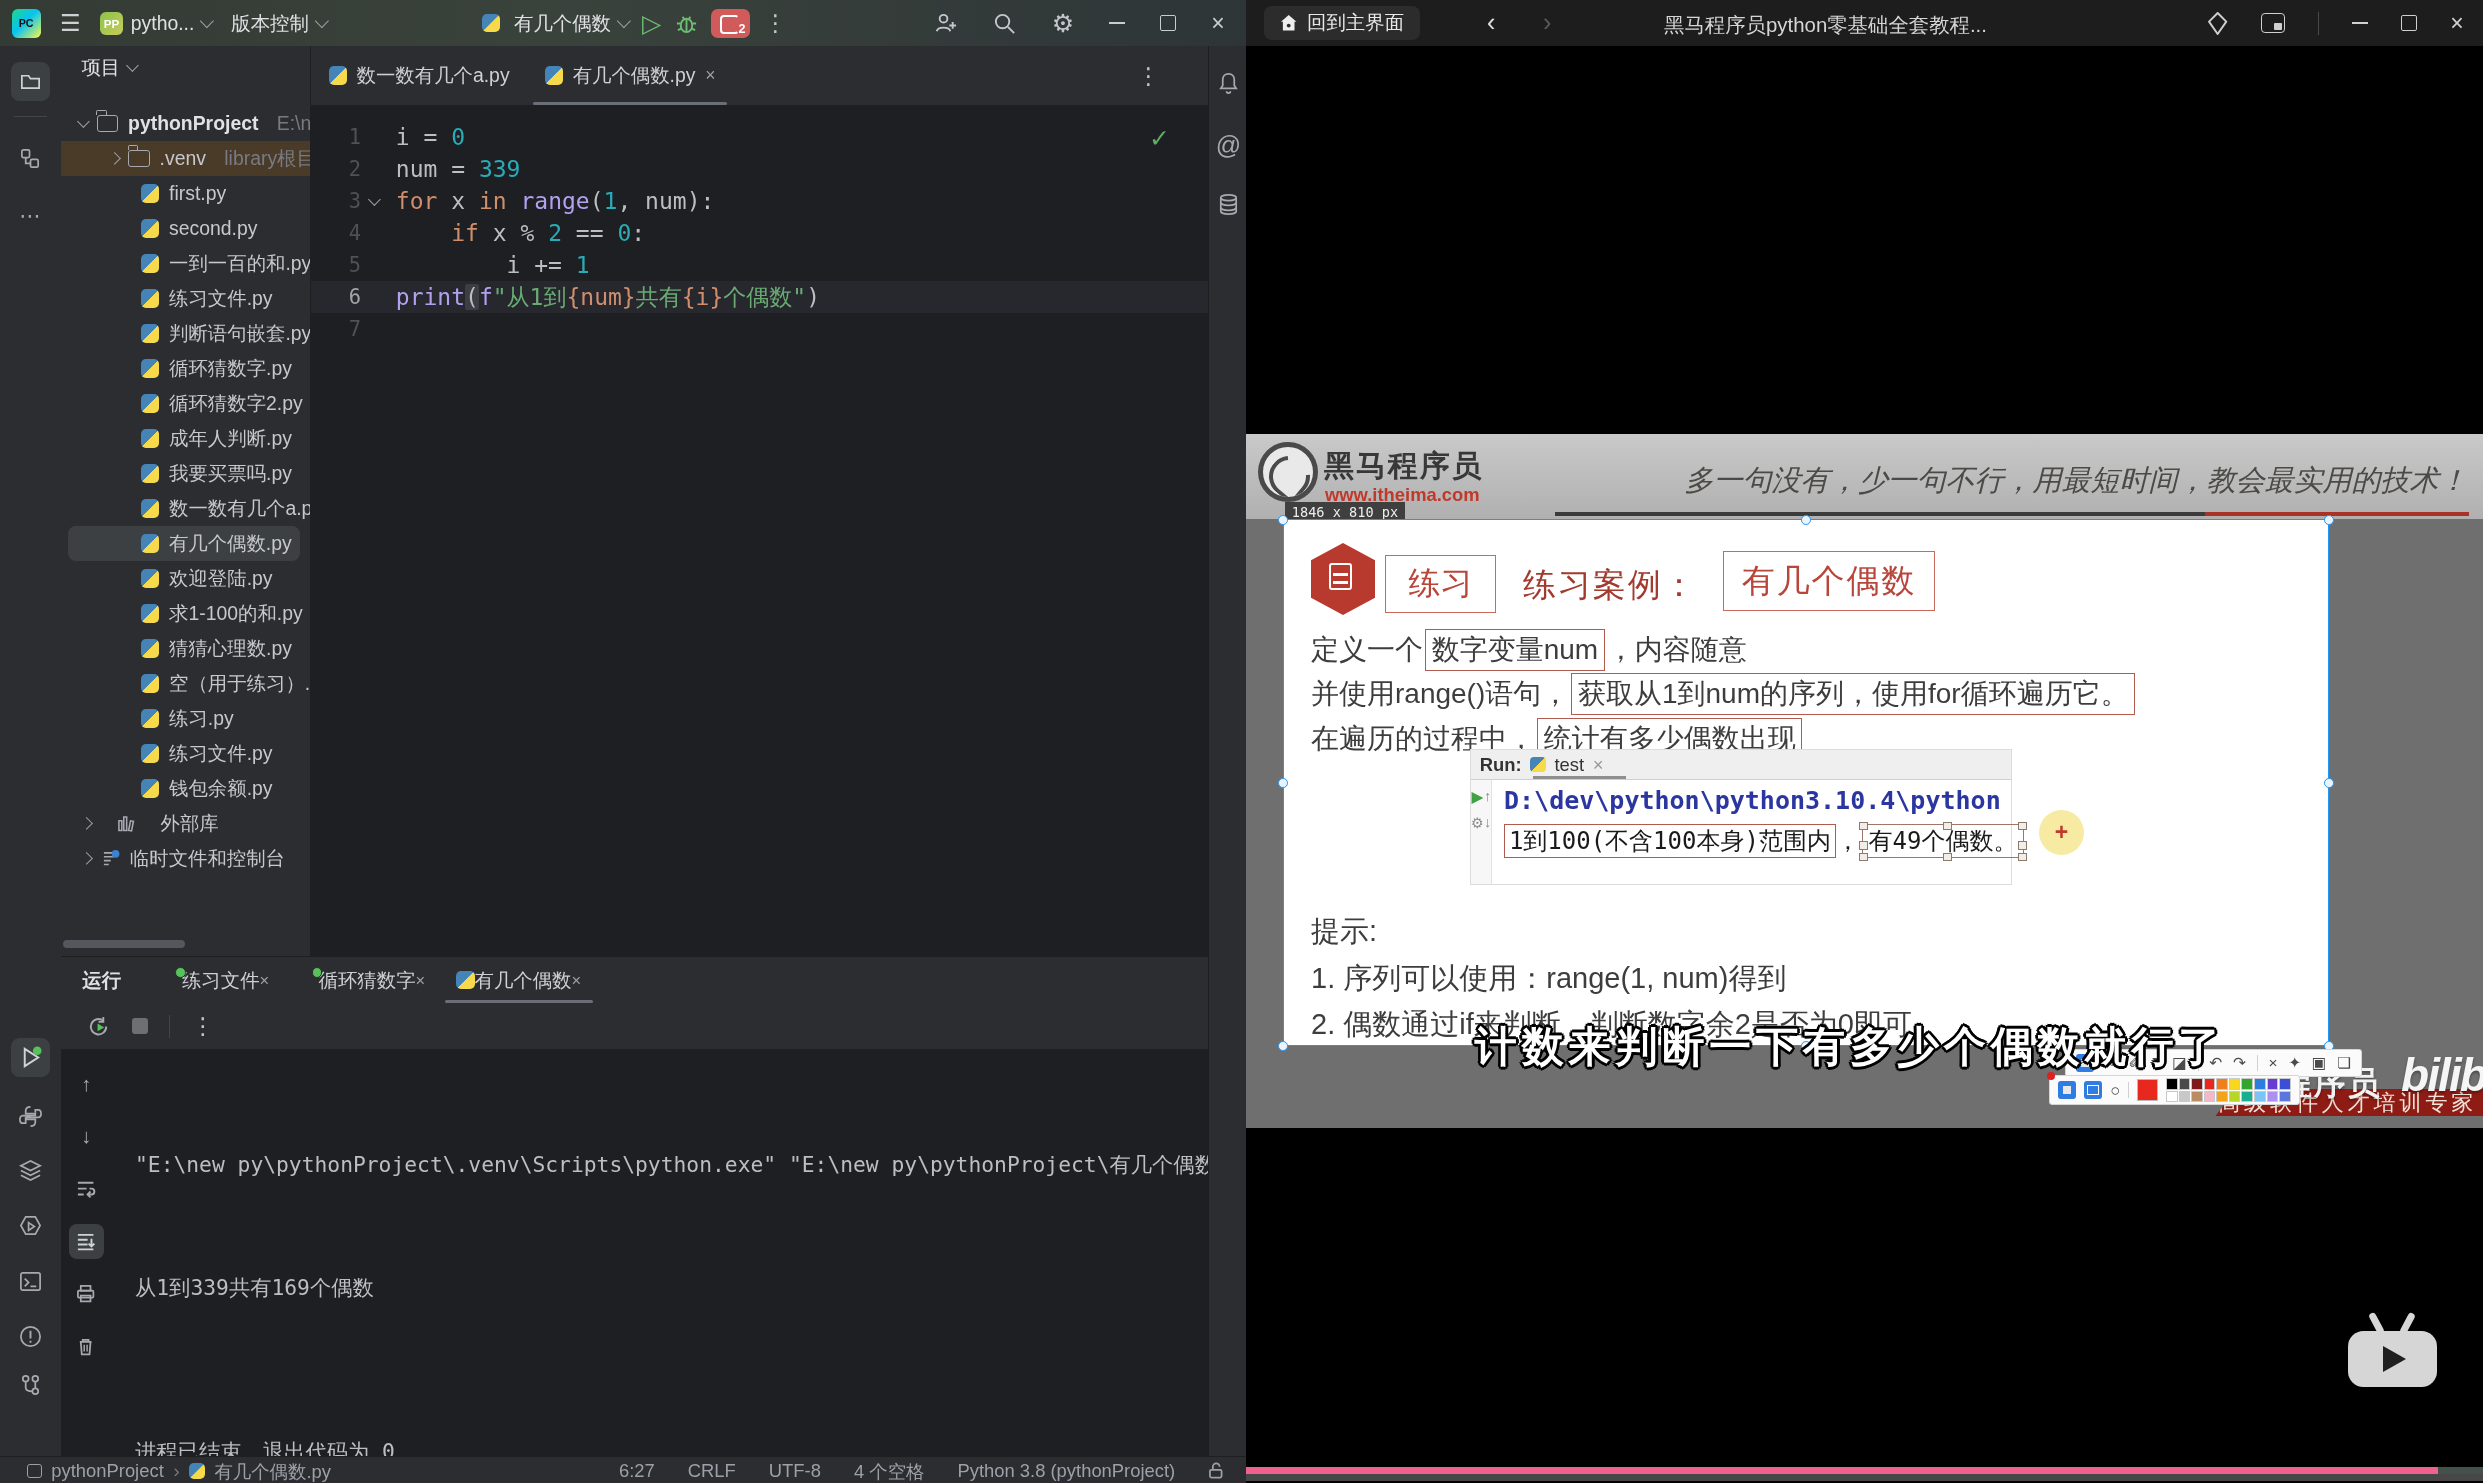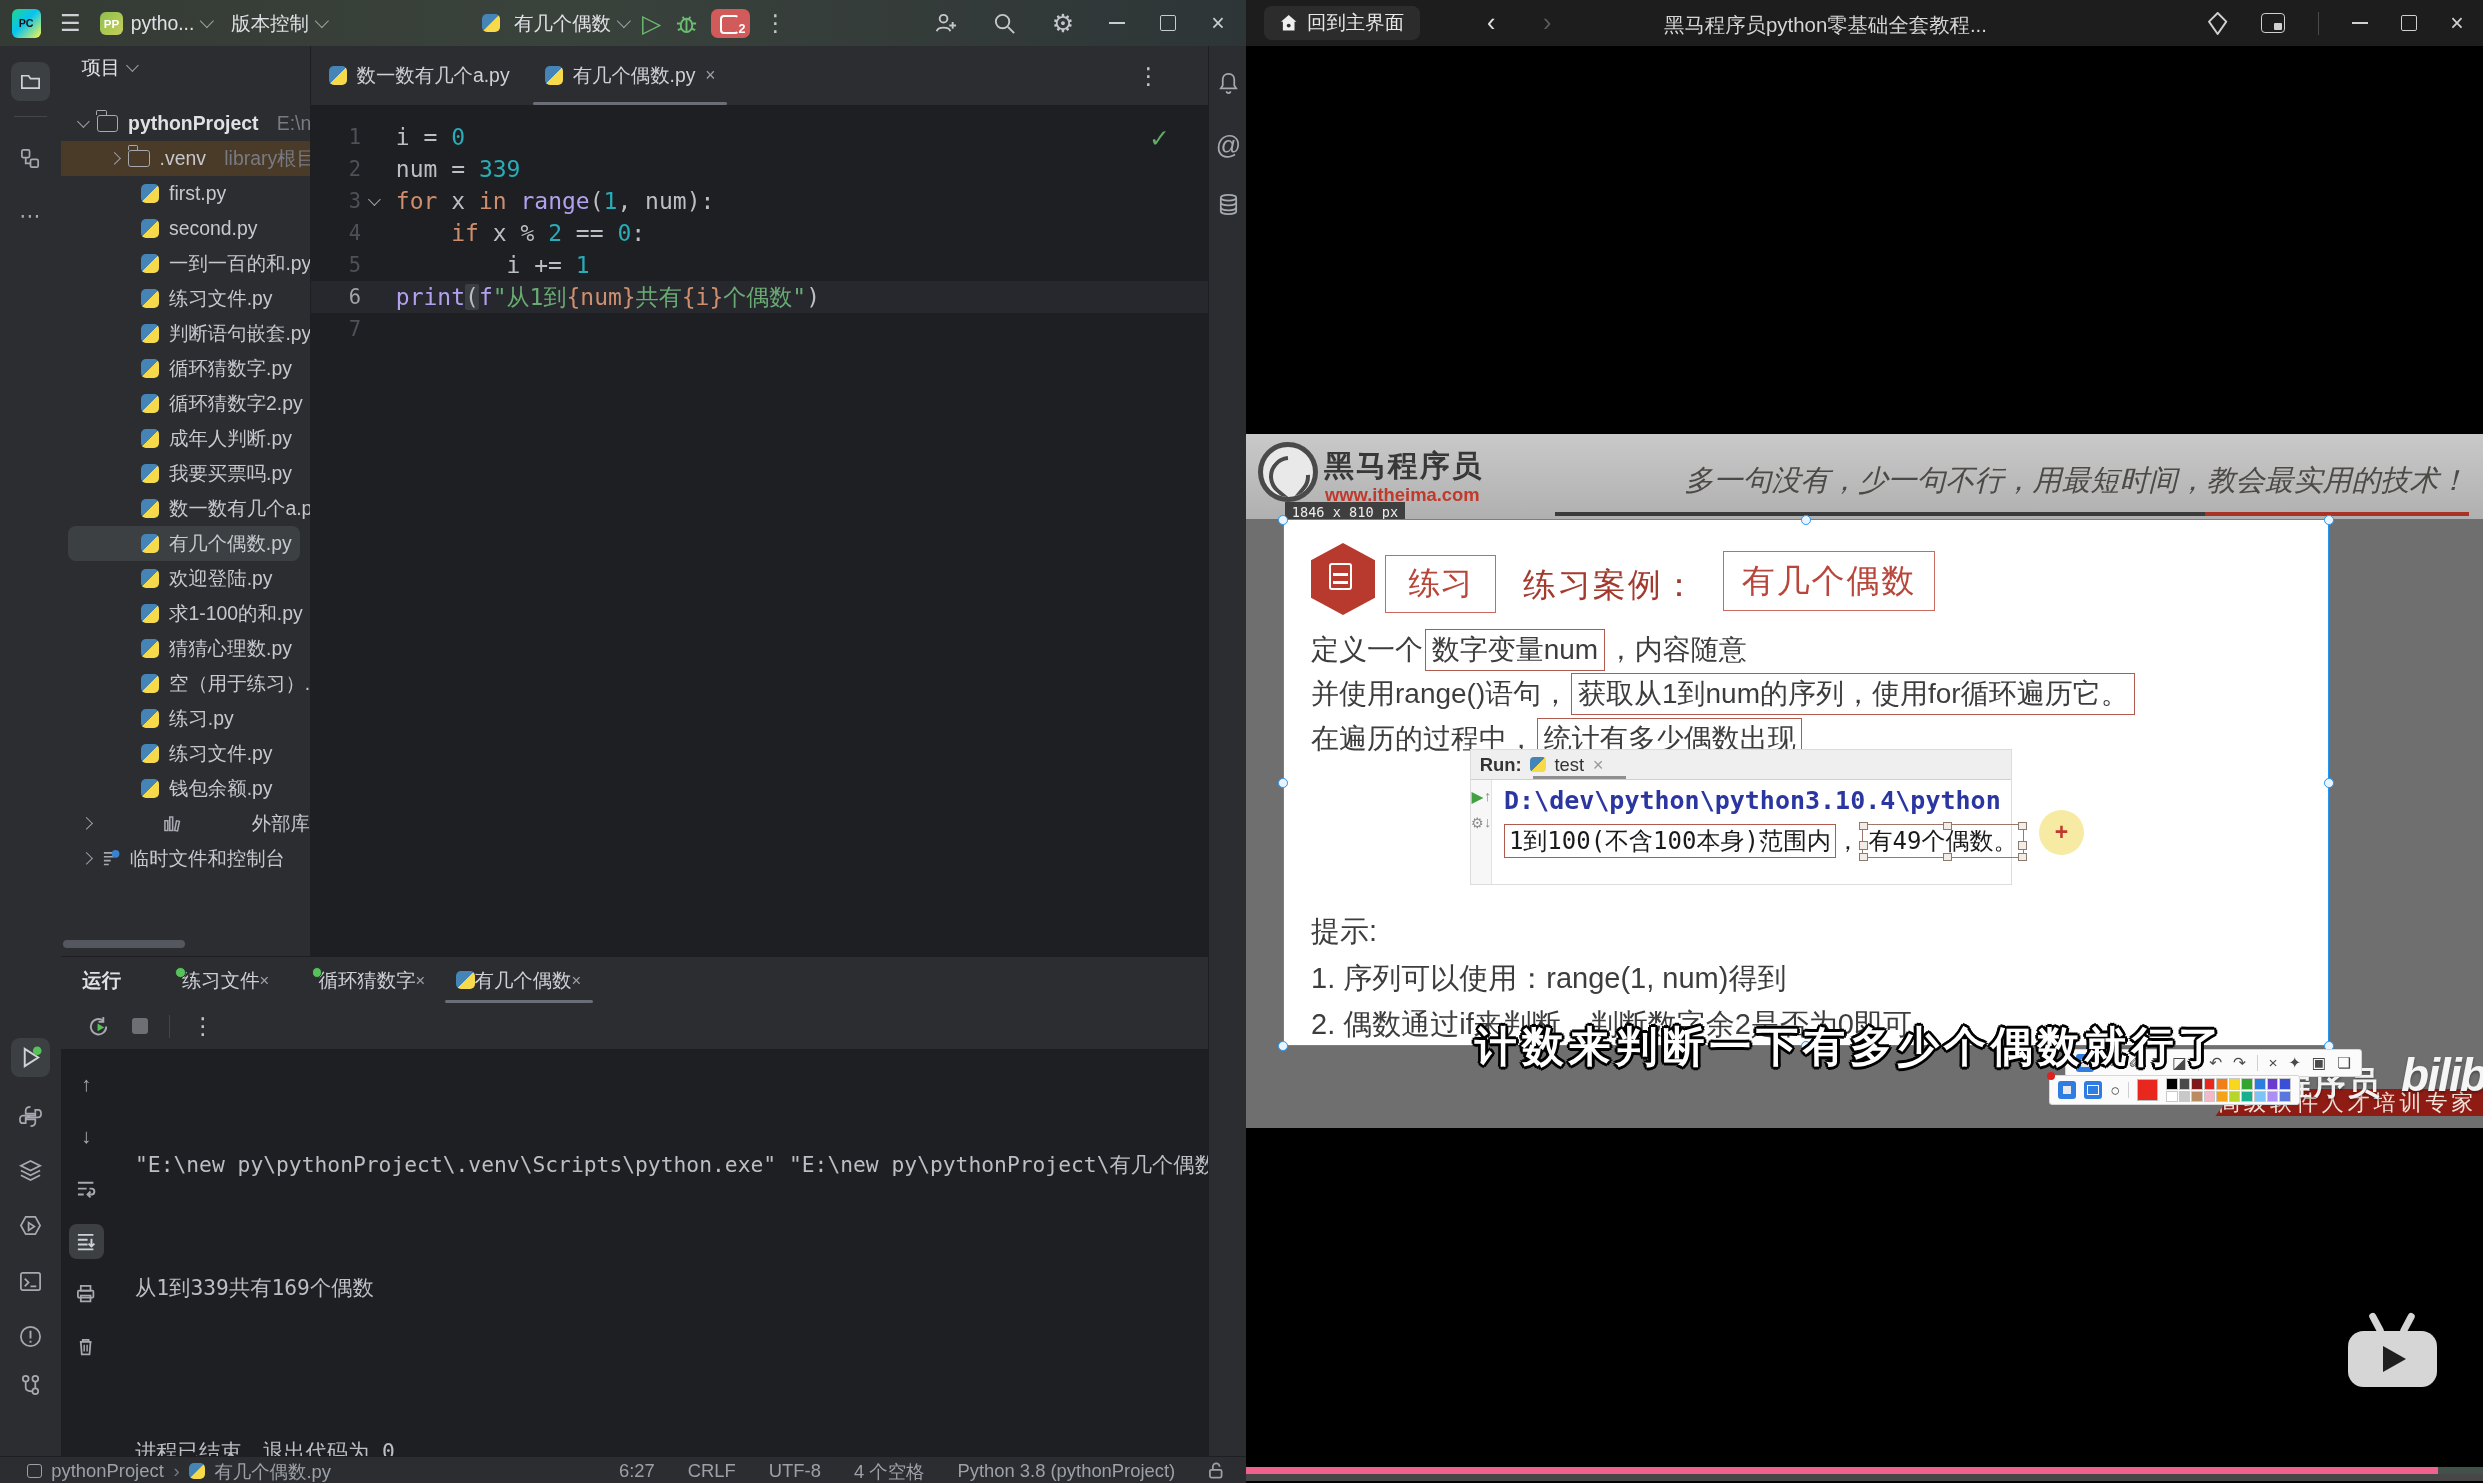--- a/index.html
+++ b/index.html
@@ -394,21 +394,21 @@
             <span>练习.py</span>
           </div>
         <div class="trow" style="padding-left:80px;gap:9.7px;">
             <span class="pyico"></span>
             <span>练习文件.py</span>
           </div>
         <div class="trow" style="padding-left:80px;gap:9.7px;">
             <span class="pyico"></span>
             <span>钱包余额.py</span>
           </div>
-        <div class="trow" style="padding-left:21.3px;gap:25px;justify-content:space-between;">
+        <div class="trow" style="padding-left:21.3px;gap:25px;">
           <span class="chr"></span>
           <svg width="19.4" height="19.4" viewBox="0 0 20 20">
               <path d="M3 17V7h3v10zM8 17V3h3v14zM13 17l2-10 3 .5-2 10z" fill="none" stroke="#a6a9b0" stroke-width="1.6"></path>
             </svg>
           <span>外部库</span>
         </div>
         <div class="trow" style="padding-left:21.3px;gap:9.7px;">
           <span class="chr"></span>
           <svg width="19.4" height="19.4" viewBox="0 0 20 20">
               <path d="M3 4h10M3 8h10M3 12h7M3 16h5" stroke="#a6a9b0" stroke-width="1.6"></path>

